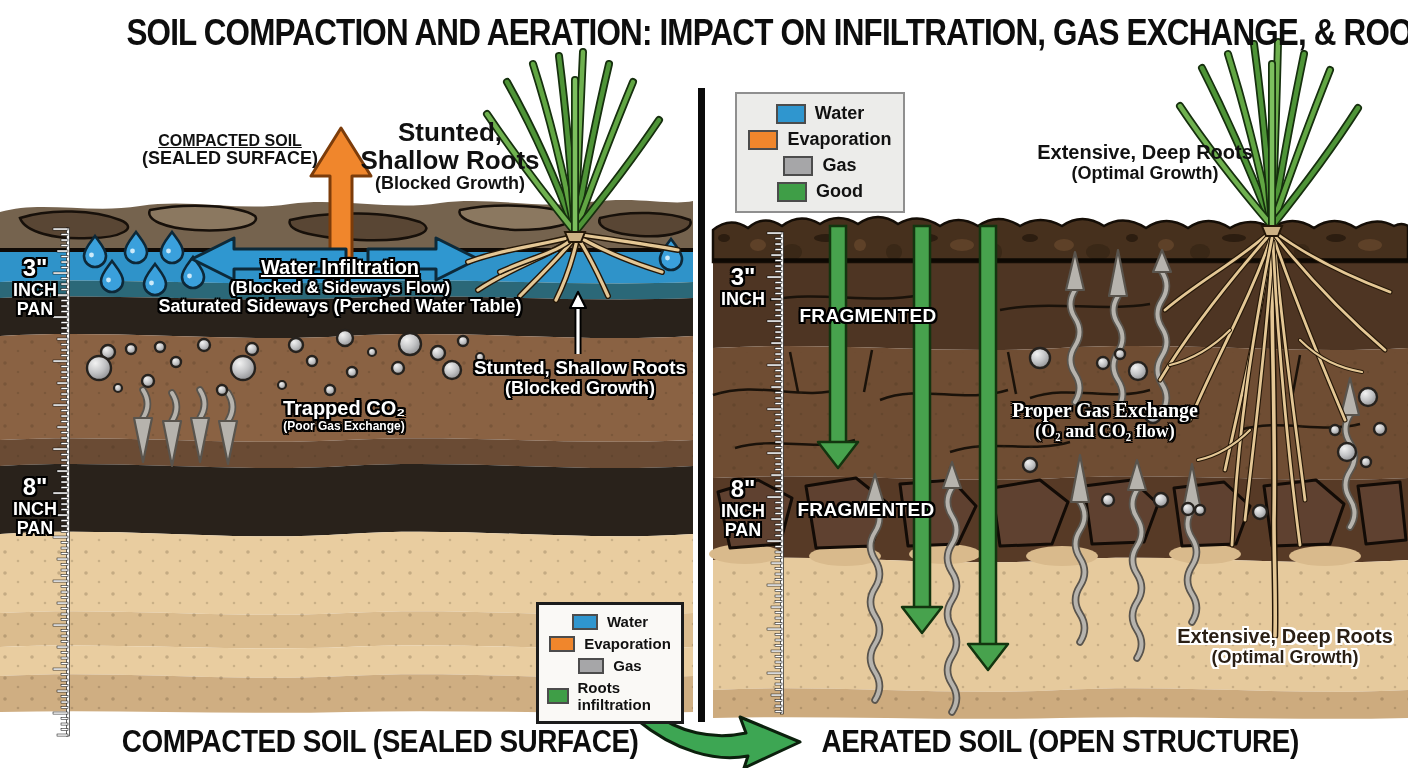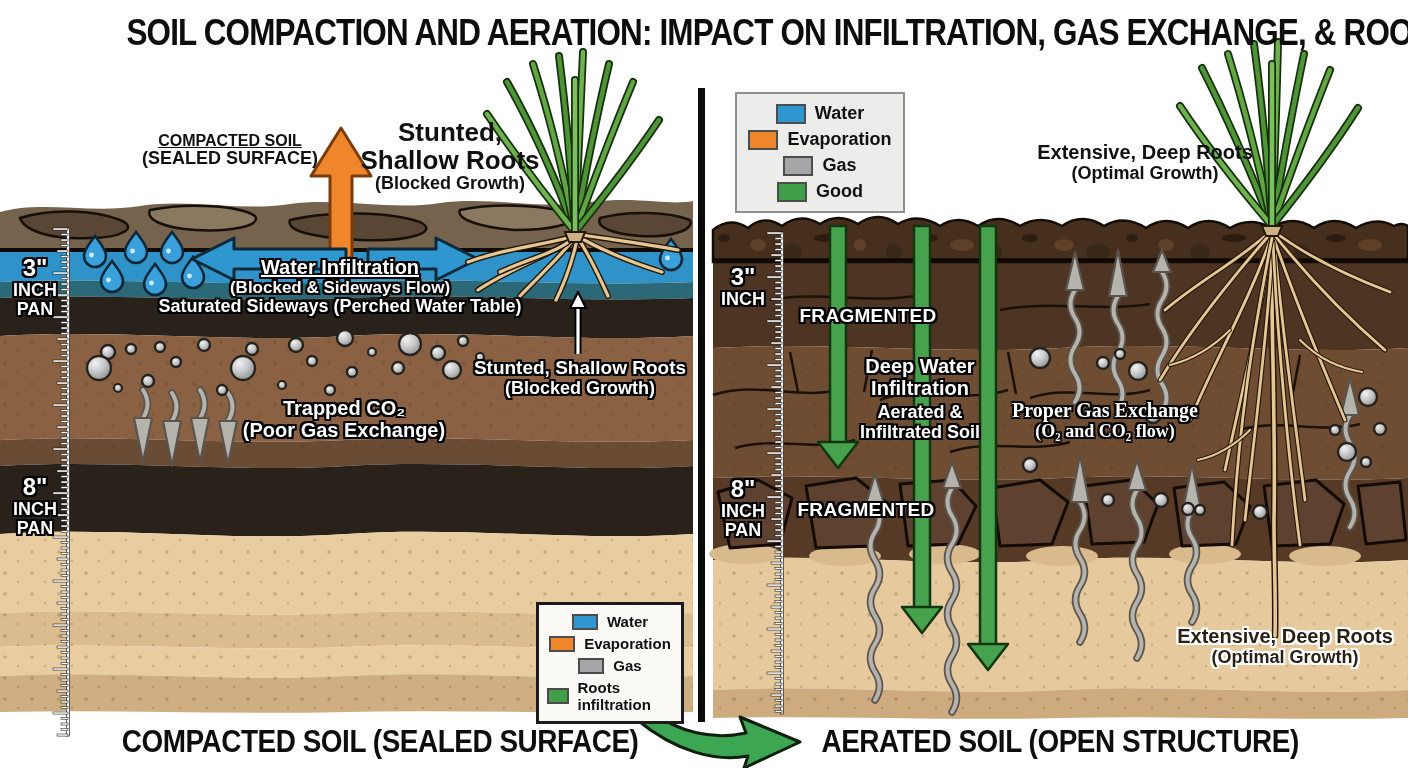--- a/index.html
+++ b/index.html
@@ -622,21 +622,21 @@
   </div>
 
   <div class="lbl col" style="left:4px;top:474px;width:62px;">
     <span class="b ow" style="font-size:24px;">8"</span>
     <span class="b ow pre" style="font-size:18px;">INCH
 PAN</span>
   </div>
 
   <div class="lbl col" style="left:214px;top:398px;width:260px;">
     <span class="b ow" style="font-size:20px;">Trapped CO₂</span>
-    <span class="sb ow" style="font-size:20px;">(Poor Gas Exchange)</span>
+    <span class="sb ow" style="font-size:12px;">(Poor Gas Exchange)</span>
   </div>
 
   <div class="lbl col" style="left:450px;top:358px;width:260px;">
     <span class="b ow" style="font-size:19px;">Stunted, Shallow Roots</span>
     <span class="sb ow" style="font-size:18px;">(Blocked Growth)</span>
   </div>
 
   <div class="lbl col" style="left:1010px;top:142px;width:270px;">
     <span class="b blk" style="font-size:20px;">Extensive, Deep Roots</span>
     <span class="sb blk" style="font-size:18px;">(Optimal Growth)</span>
@@ -644,26 +644,20 @@
 
   <div class="lbl col" style="left:712px;top:264px;width:62px;">
     <span class="b ow" style="font-size:24px;">3"</span>
     <span class="b ow pre" style="font-size:18px;">INCH</span>
   </div>
 
   <div class="lbl" style="left:788px;top:306px;width:160px;">
     <span class="b ow" style="font-size:19px;letter-spacing:.3px;">FRAGMENTED</span>
   </div>
 
-  <div class="lbl col" style="left:825px;top:356px;width:190px;">
-    <span class="b ow pre" style="font-size:20px;">Deep Water
-Infiltration</span>
-    <span class="sb ow pre" style="font-size:18px;margin-top:4px;">Aerated &amp;
-Infiltrated Soil</span>
-  </div>
 
   <div class="lbl col" style="left:980px;top:400px;width:250px;font-family:Liberation Serif, serif;">
     <span class="b ow" style="font-size:20px;">Proper Gas Exchange</span>
     <span class="sb ow" style="font-size:18px;">(O₂ and CO₂ flow)</span>
   </div>
 
   <div class="lbl col" style="left:710px;top:476px;width:66px;">
     <span class="b ow" style="font-size:24px;">8"</span>
     <span class="b ow pre" style="font-size:18px;">INCH
 PAN</span>

